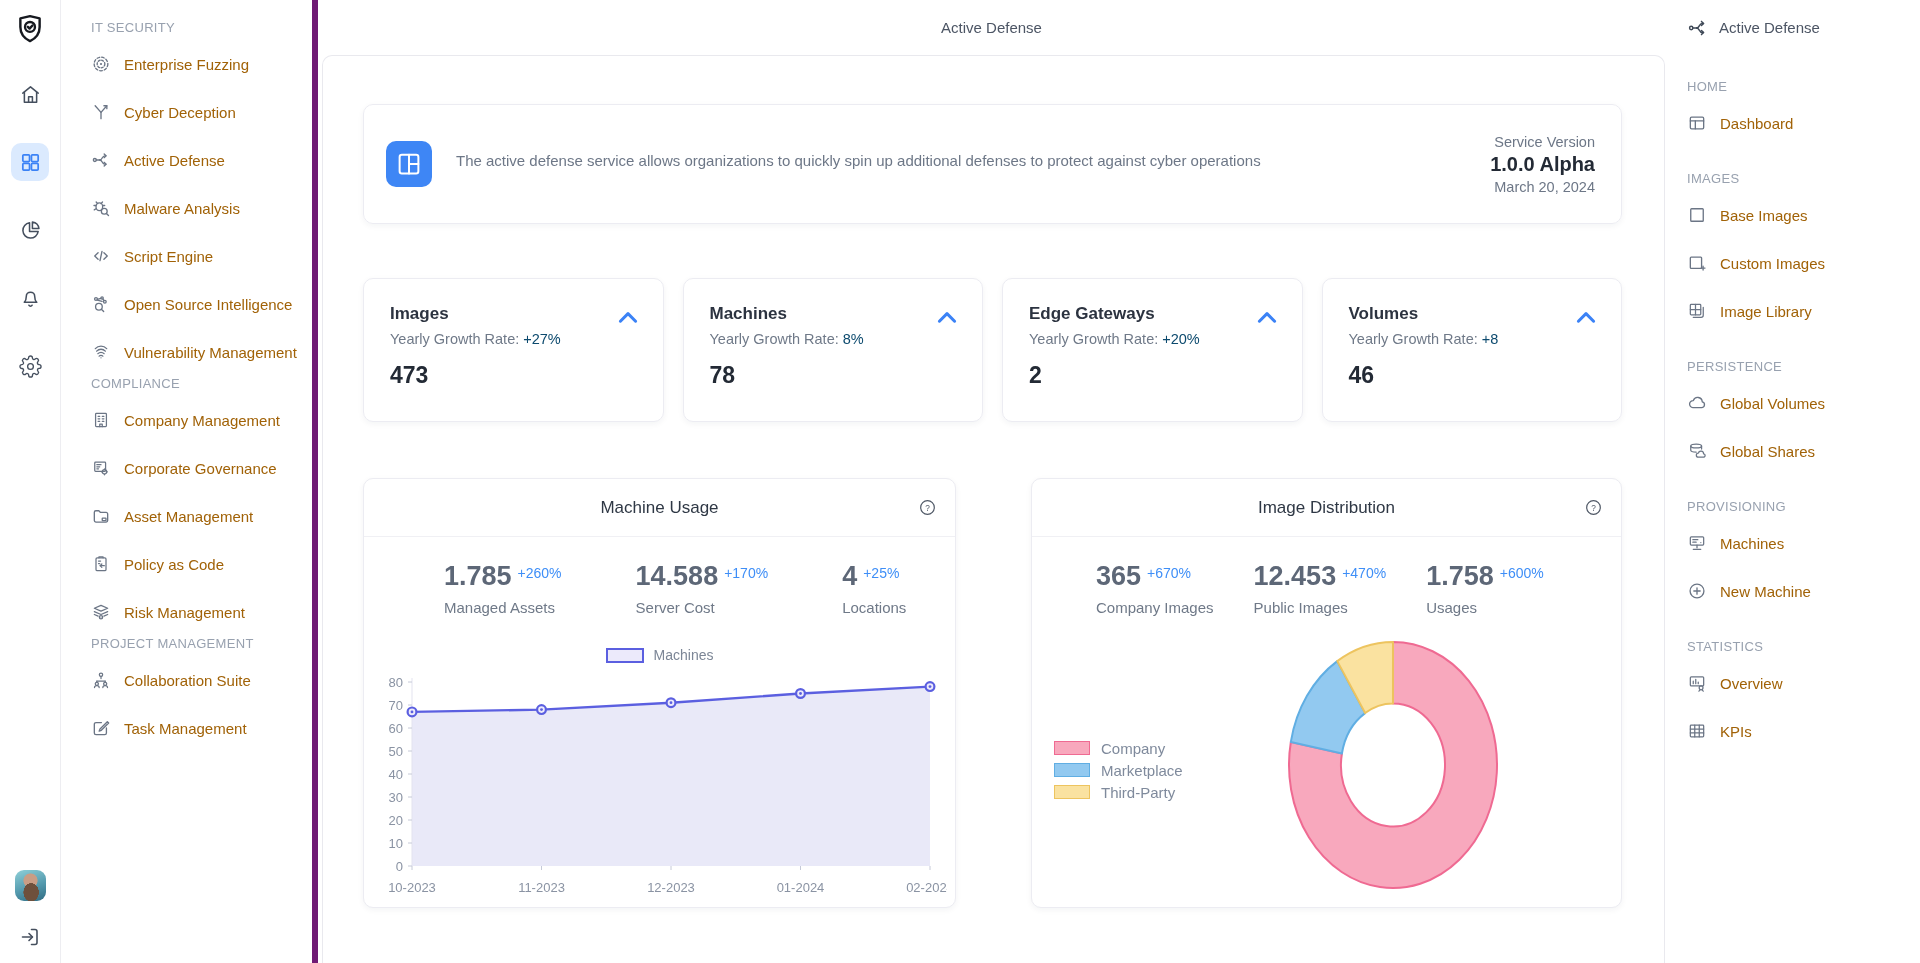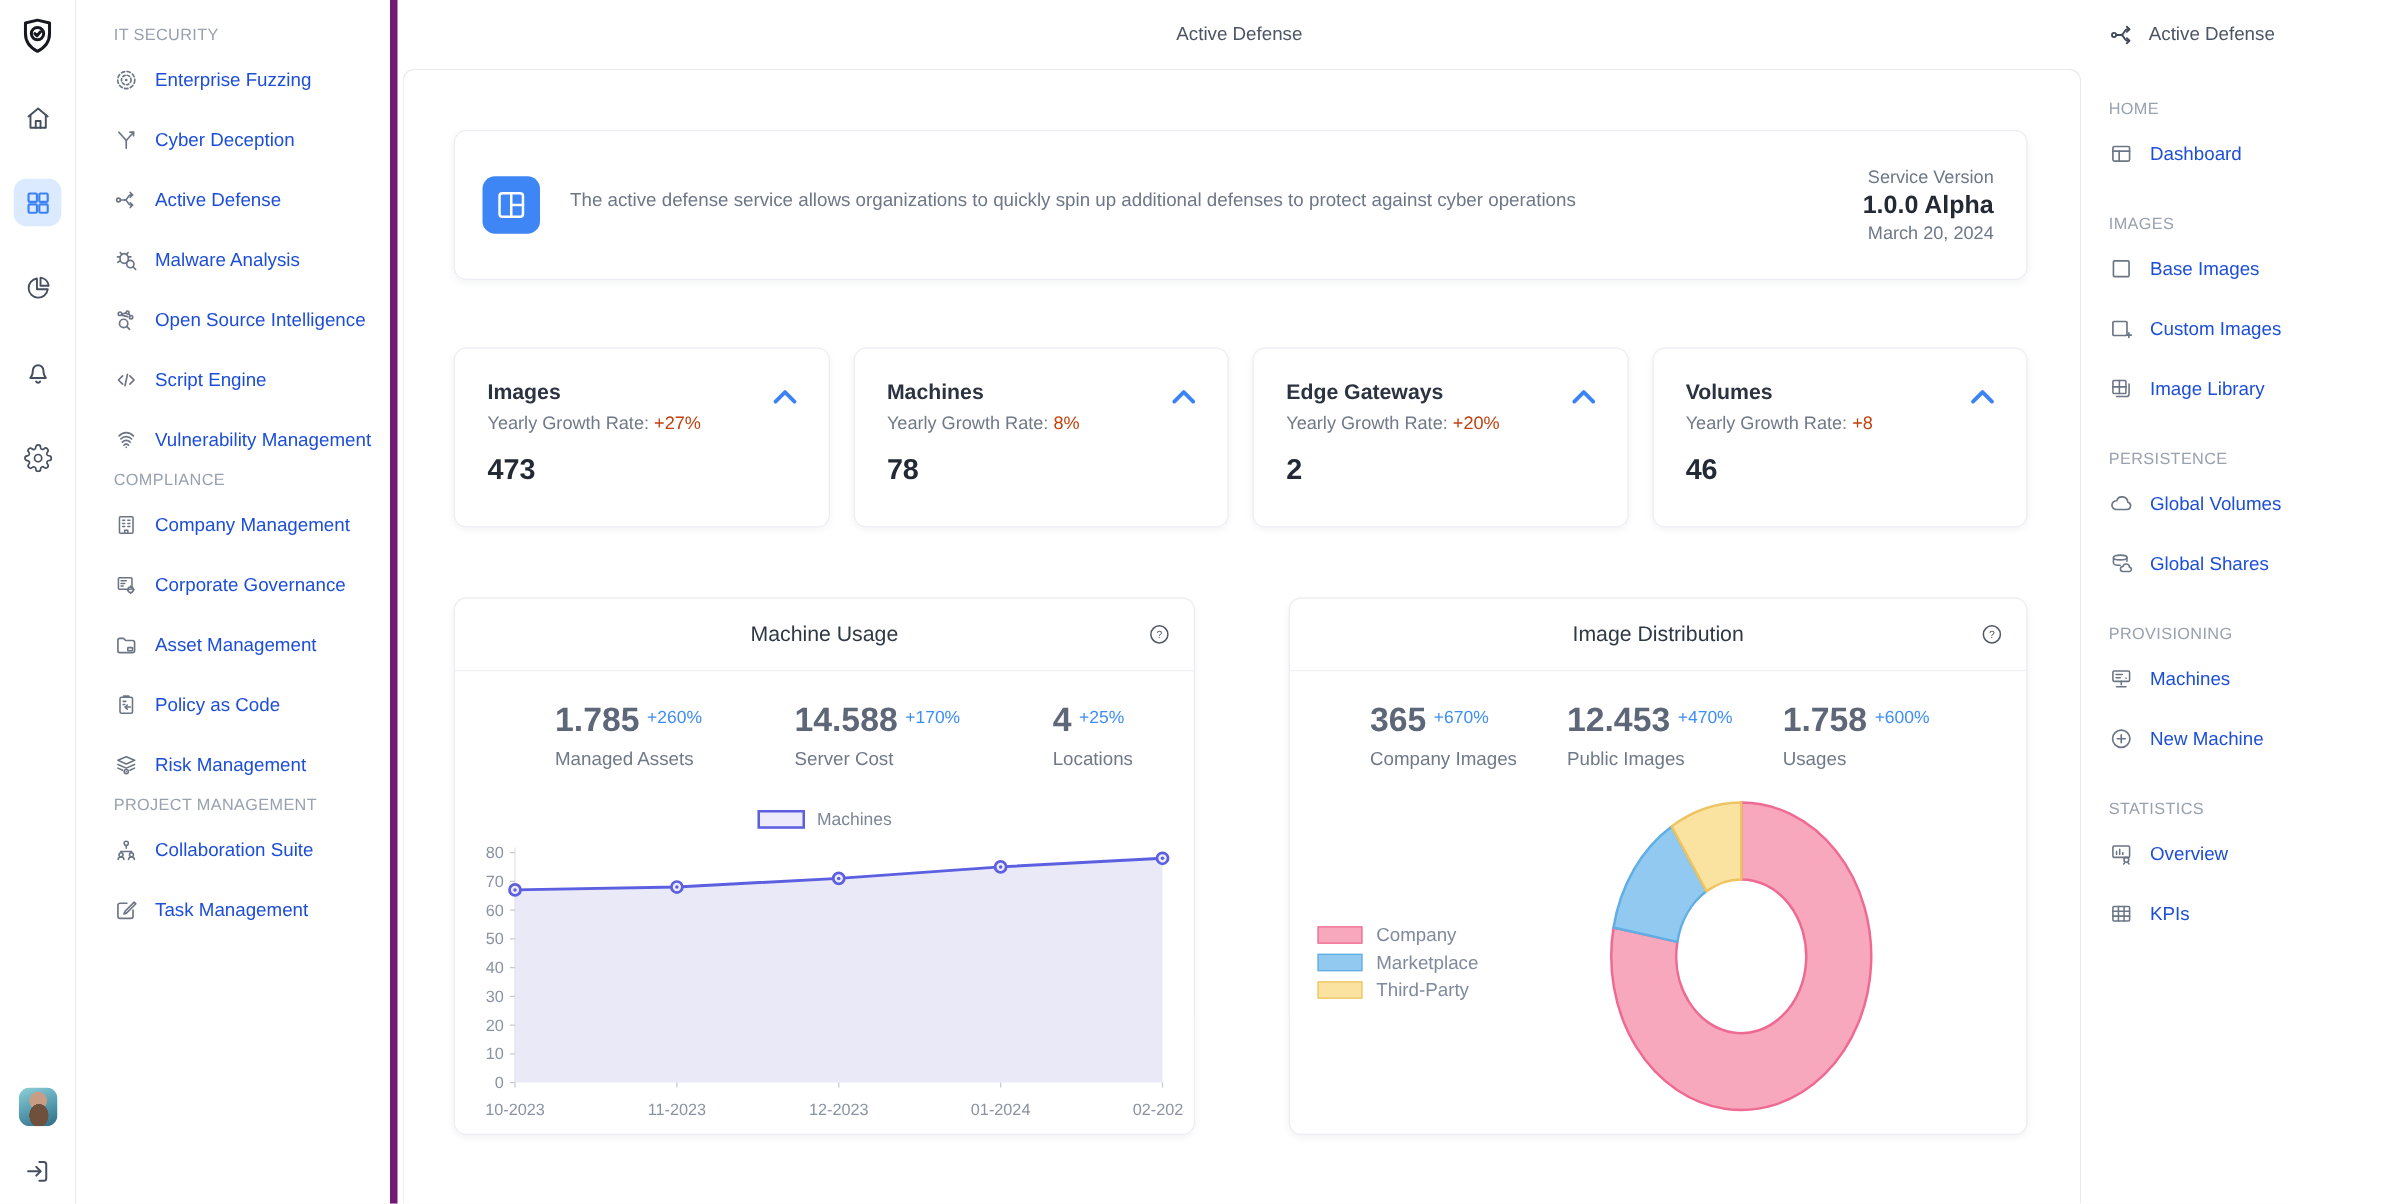--- a/index.html
+++ b/index.html
@@ -16,40 +16,40 @@
   .rail-avatar{width:31px;height:31px;border-radius:9px;margin-bottom:24px;cursor:pointer;
     background:radial-gradient(ellipse 42% 50% at 52% 72%,#6e503c 58%,rgba(0,0,0,0) 60%),
                radial-gradient(circle at 50% 34%,#c99d85 26%,rgba(0,0,0,0) 29%),
                linear-gradient(160deg,#8fd0d8 0%,#549aae 55%,#2f6b82 100%);}
   .rail-logout{width:24px;height:24px;color:#454f5e;cursor:pointer;}
   .rail-logout svg{width:24px;height:24px;}
   
   .sidebar{width:257px;min-width:257px;border-right:6px solid #701a75;box-sizing:border-box;padding:20px 8px 0 30px;overflow:hidden;}
   .nav-label{font-size:13px;color:#98a1af;letter-spacing:.3px;height:20px;margin-top:14px;}
   .nav-label:first-child{margin-top:0;}
-  .nav-item{display:flex;align-items:center;gap:13px;height:48px;color:#1d4ed8;font-size:15px;cursor:pointer;white-space:nowrap;}
+  .nav-item{display:flex;align-items:center;gap:13px;height:48px;color:#a16207;font-size:15px;cursor:pointer;white-space:nowrap;}
   .nav-item .ico{width:20px;height:20px;color:#6b7585;display:flex;}
   .nav-item .ico svg{width:20px;height:20px;}
   
   .center{flex:1;display:flex;flex-direction:column;min-width:0;}
   .topbar{height:55px;display:flex;align-items:center;justify-content:center;font-size:15px;color:#4c5564;}
   .panel{flex:1;margin-left:4px;border:1px solid #e9e9ee;border-bottom:none;border-radius:10px 10px 0 0;padding:48px 42px 0 40px;box-sizing:border-box;overflow:hidden;}
   .header-card{height:120px;border:1px solid #ececf2;border-radius:10px;box-shadow:0 2px 6px rgba(25,35,60,.05);display:flex;align-items:center;padding:0 26px 0 22px;box-sizing:border-box;margin-bottom:54px;}
   .hc-icon{width:46px;height:46px;border-radius:10px;background:#3e86f5;display:flex;align-items:center;justify-content:center;margin-right:24px;color:#fff;}
   .hc-icon svg{width:30px;height:30px;}
   .hc-text{flex:1;}
   .hc-desc{font-size:15px;color:#6d7787;margin-bottom:7px;}
   .hc-title{font-size:20px;font-weight:700;color:#232a35;}
   .hc-version{text-align:right;color:#6d7787;font-size:14.5px;}
   .hc-ver{font-size:20px;font-weight:700;color:#232a35;margin:3px 0;}
   .stats-row{display:flex;gap:19px;margin-bottom:56px;}
   .stat-card{flex:1;height:144px;border:1px solid #ececf2;border-radius:10px;box-shadow:0 2px 6px rgba(25,35,60,.05);padding:25px 24px 0 26px;box-sizing:border-box;position:relative;}
   .sc-title{font-size:17px;font-weight:700;color:#2c3340;margin-bottom:7px;}
   .sc-sub{font-size:14.5px;color:#6f7988;}
-  .sc-sub .blue{color:#c2410c;}
+  .sc-sub .blue{color:#0c4a6e;}
   .sc-value{font-size:23px;font-weight:700;color:#232a35;margin-top:15px;}
   .sc-chev{position:absolute;top:26px;right:22px;width:26px;height:26px;cursor:pointer;}
   .charts-row{display:flex;gap:75px;}
   .chart-card{border:1px solid #ececf2;border-radius:10px;box-shadow:0 2px 6px rgba(25,35,60,.05);height:430px;box-sizing:border-box;position:relative;background:#fff;}
   .chart-card.left{width:593px;min-width:593px;}
   .chart-card.right{flex:1;}
   .cc-head{height:57px;border-bottom:1px solid #f0f0f4;display:flex;align-items:center;justify-content:center;font-size:17px;color:#2f3845;position:relative;}
   .cc-help{position:absolute;right:18px;top:19px;width:19px;height:19px;cursor:pointer;}
   .cc-stats{display:flex;align-items:flex-start;padding:26px 0 0 80px;gap:74px;height:74px;}
   .chart-card.right .cc-stats{padding-left:64px;gap:40px;}
@@ -177,41 +177,41 @@
               <path d="M16.4 9H14"></path>
               <circle cx="15.9" cy="15.9" r="3.5"></circle>
               <path d="M18.5 18.5L21 21"></path>
             </svg>
           </span>
           <span>Malware Analysis</span>
         </div>
         <div class="nav-item">
           <span class="ico">
             <svg viewBox="0 0 24 24" fill="none" stroke="currentColor" stroke-width="1.6" stroke-linecap="round" stroke-linejoin="round">
+              <path d="M8.5 8l-4 4 4 4"></path>
+              <path d="M15.5 8l4 4-4 4"></path>
+              <path d="M13.2 6.5l-2.4 11"></path>
+            </svg>
+          </span>
+          <span>Script Engine</span>
+        </div>
+        <div class="nav-item">
+          <span class="ico">
+            <svg viewBox="0 0 24 24" fill="none" stroke="currentColor" stroke-width="1.6" stroke-linecap="round" stroke-linejoin="round">
               <circle cx="6" cy="6" r="1.7"></circle>
               <circle cx="13.3" cy="4.8" r="1.4"></circle>
               <circle cx="16.6" cy="9.3" r="1.6"></circle>
               <path d="M7.6 6.5l4.3-1.3"></path>
               <path d="M14.2 6l1.5 1.9"></path>
               <path d="M7.5 7.3l5.8 1.5"></path>
               <circle cx="9.5" cy="15.3" r="4"></circle>
               <path d="M12.4 18.2L15.2 21"></path>
             </svg>
           </span>
           <span>Open Source Intelligence</span>
-        </div>
-        <div class="nav-item">
-          <span class="ico">
-            <svg viewBox="0 0 24 24" fill="none" stroke="currentColor" stroke-width="1.6" stroke-linecap="round" stroke-linejoin="round">
-              <path d="M8.5 8l-4 4 4 4"></path>
-              <path d="M15.5 8l4 4-4 4"></path>
-              <path d="M13.2 6.5l-2.4 11"></path>
-            </svg>
-          </span>
-          <span>Script Engine</span>
         </div>
         <div class="nav-item">
           <span class="ico">
             <svg viewBox="0 0 24 24" fill="none" stroke="currentColor" stroke-width="1.6" stroke-linecap="round" stroke-linejoin="round">
               <path d="M5.2 8a9 9 0 0 1 13.6 0"></path>
               <path d="M6.8 11a7 7 0 0 1 10.4 0"></path>
               <path d="M8.3 14a5 5 0 0 1 7.4 0"></path>
               <path d="M9.8 17a3 3 0 0 1 4.4 0"></path>
               <circle cx="12" cy="19" r=".8" fill="currentColor" stroke="none"></circle>
             </svg>

